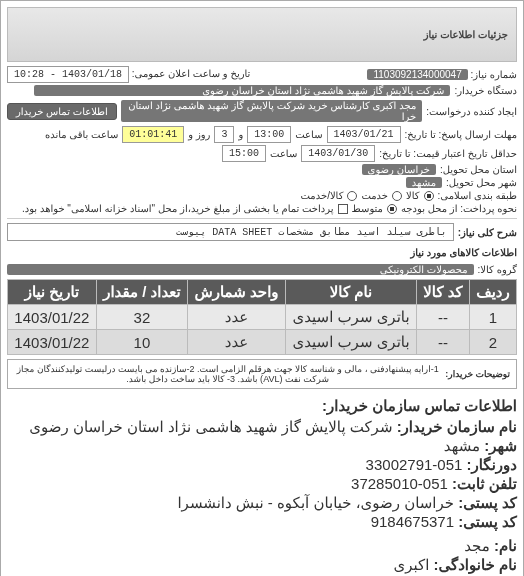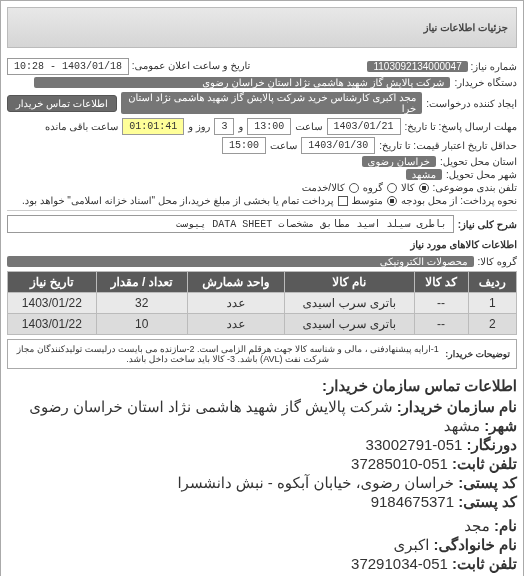--- a/index.html
+++ b/index.html
@@ -12,24 +12,24 @@
   direction: rtl;
 }
 .container {
   padding: 6px;
   border: 1px solid #aaa;
   background: #fff;
 }
 .section-header {
   background: linear-gradient(#e8e8e8, #d5d5d5);
   border: 1px solid #bbb;
-  padding: 14px 8px;
+  padding: 21px 8px;
   font-weight: bold;
   color: #444;
-  margin-bottom: 10px;
+  margin-bottom: 4px;
 }
 .row { display: flex; align-items: center; margin: 2px 0; gap: 4px; }
 .lbl { white-space: nowrap; color: #333; }
 .val {
   background: #767676;
   color: #fff;
   padding: 0 6px;
   border-radius: 2px;
   display: inline-block;
 }
@@ -59,21 +59,21 @@
 }
 table {
   width: 100%;
   border-collapse: collapse;
   margin-top: 4px;
 }
 th, td {
   border: 1px solid #bbb;
   padding: 3px 6px;
   text-align: center;
-  font-size: 12px;
+  font-size: 15px;
 }
 th { background: #5a5a5a; color: #fff; }
 tr.zebra1 { background: #e9e9e9; }
 tr.zebra2 { background: #dcdcdc; }
 .wm {
   position: relative;
 }
 .notes-box {
   border: 1px solid #aaa;
   padding: 4px 6px;
@@ -147,25 +147,25 @@
     <span class="lbl">استان محل تحویل:</span>
     <span class="val">خراسان رضوی</span>
   </div>
 
   <div class="row">
     <span class="lbl">شهر محل تحویل:</span>
     <span class="val">مشهد</span>
   </div>
 
   <div class="row">
-    <span class="lbl">تلفن بندی موضوعی:</span>
+    <span class="lbl">طبقه بندی اسلامی:</span>
     <span class="radio checked"></span>
     <span>کالا</span>
     <span class="radio"></span>
-    <span>گروه</span>
+    <span>خدمت</span>
     <span class="radio"></span>
     <span>کالا/خدمت</span>
   </div>
 
   <div class="row">
     <span class="lbl">نحوه پرداخت: از محل بودجه</span>
     <span class="radio checked"></span>
     <span>متوسط</span>
     <span class="checkbox"></span>
     <span>پرداخت تمام یا بخشی از مبلغ خرید،از محل "اسناد خزانه اسلامی" خواهد بود.</span>

